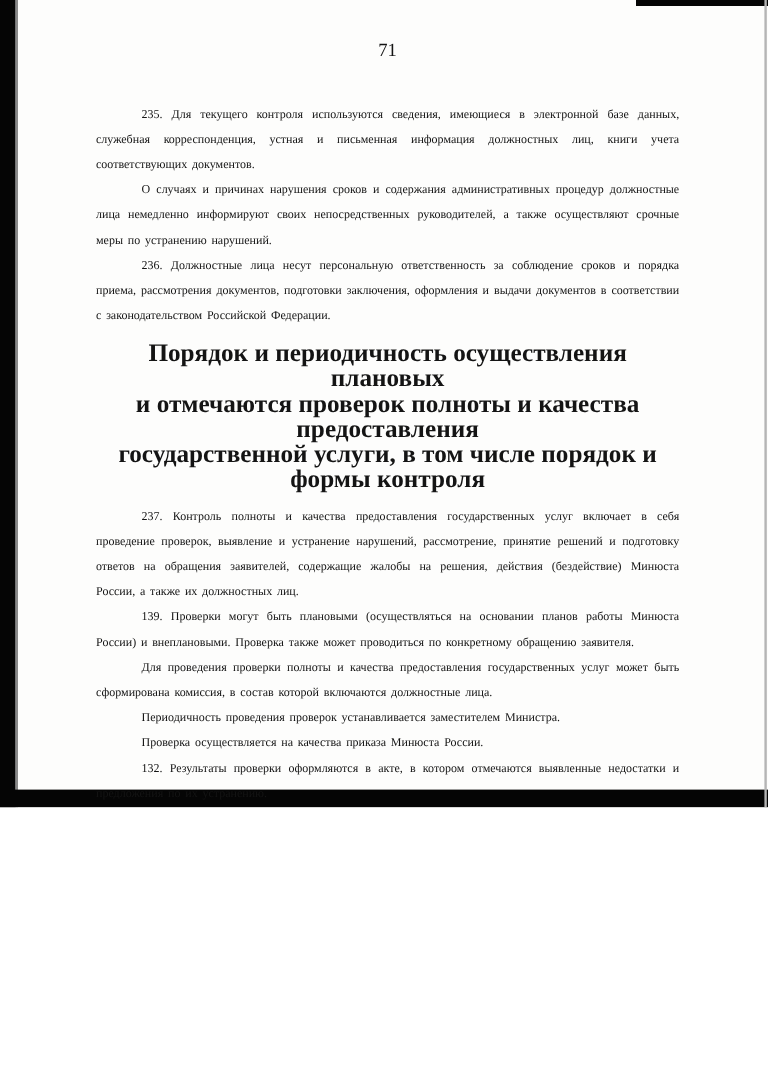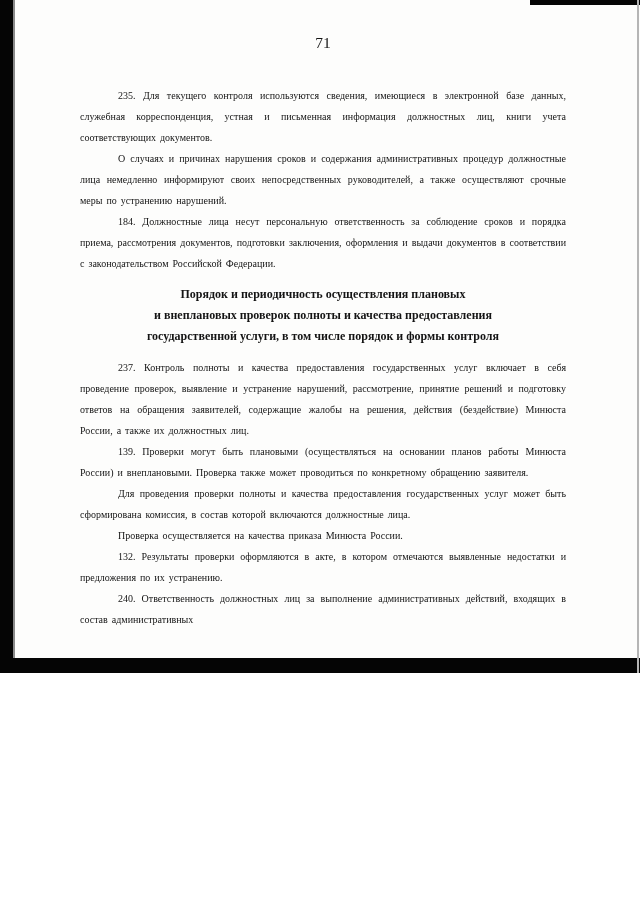--- a/index.html
+++ b/index.html
@@ -72,21 +72,21 @@
   p.body-para {
     margin: 0;
     font-size: 10px;
     line-height: 21px;
     text-align: justify;
     text-indent: 38px;
     word-spacing: 1.5px;
   }
   .section-heading {
     margin: 10px 0;
-    font-size: 12px;
+    font-size: 21px;
     font-weight: bold;
     line-height: 21px;
     text-align: center;
   }
   .section-heading span {
     display: block;
   }
 </style>
 </head>
 <body>
@@ -100,35 +100,36 @@
   <div class="scan-right-edge"></div>
 
   <div class="content">
 
     <div class="page-number">71</div>
 
     <p class="body-para">235. Для текущего контроля используются сведения, имеющиеся в электронной базе данных, служебная корреспонденция, устная и письменная информация должностных лиц, книги учета соответствующих документов.</p>
 
     <p class="body-para">О случаях и причинах нарушения сроков и содержания административных процедур должностные лица немедленно информируют своих непосредственных руководителей, а также осуществляют срочные меры по устранению нарушений.</p>
 
-    <p class="body-para">184. Должностные лица несут персональную ответственность за соблюдение сроков и порядка приема, рассмотрения документов, подготовки заключения, оформления и выдачи документов в соответствии с законодательством Российской Федерации.</p>
+    <p class="body-para">236. Должностные лица несут персональную ответственность за соблюдение сроков и порядка приема, рассмотрения документов, подготовки заключения, оформления и выдачи документов в соответствии с законодательством Российской Федерации.</p>
 
     <div class="section-heading">
       <span>Порядок и периодичность осуществления плановых</span>
-      <span>и внеплановых проверок полноты и качества предоставления</span>
+      <span>и отмечаются проверок полноты и качества предоставления</span>
       <span>государственной услуги, в том числе порядок и формы контроля</span>
     </div>
 
     <p class="body-para">237. Контроль полноты и качества предоставления государственных услуг включает в себя проведение проверок, выявление и устранение нарушений, рассмотрение, принятие решений и подготовку ответов на обращения заявителей, содержащие жалобы на решения, действия (бездействие) Минюста России, а также их должностных лиц.</p>
 
     <p class="body-para">139. Проверки могут быть плановыми (осуществляться на основании планов работы Минюста России) и внеплановыми. Проверка также может проводиться по конкретному обращению заявителя.</p>
 
 
     <p class="body-para">Для проведения проверки полноты и качества предоставления государственных услуг может быть сформирована комиссия, в состав которой включаются должностные лица.</p>
 
+    <p class="body-para">Периодичность проведения проверок устанавливается заместителем Министра.</p>
 
     <p class="body-para">Проверка осуществляется на качества приказа Минюста России.</p>
 
     <p class="body-para">132. Результаты проверки оформляются в акте, в котором отмечаются выявленные недостатки и предложения по их устранению.</p>
 
     <p class="body-para">240. Ответственность должностных лиц за выполнение административных действий, входящих в состав административных</p>
 
   </div>
 </div>
 

